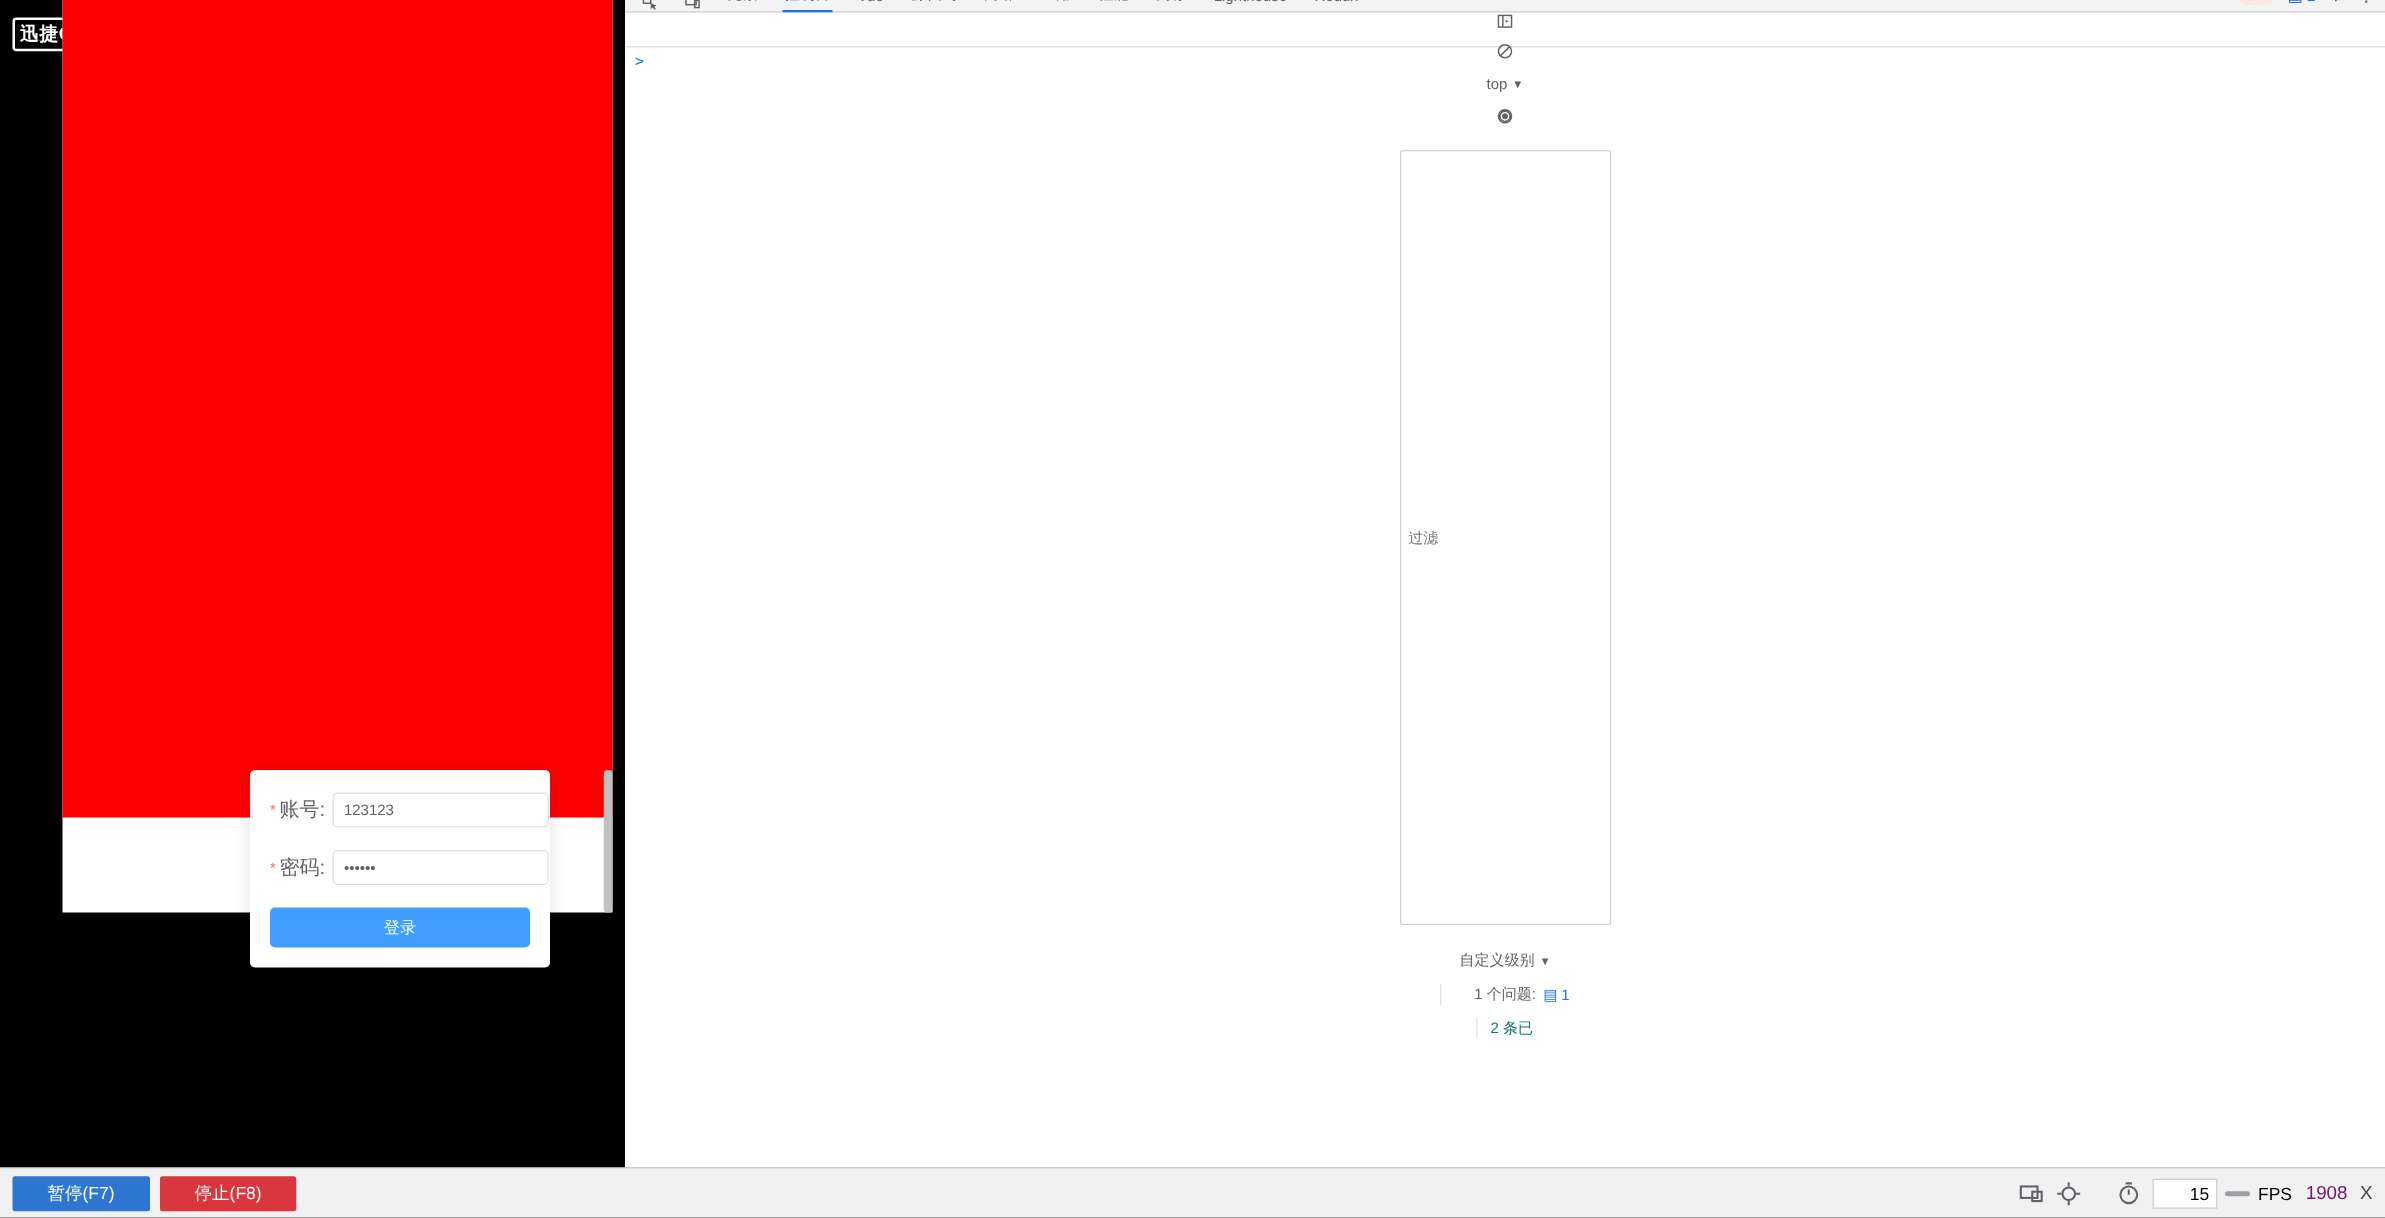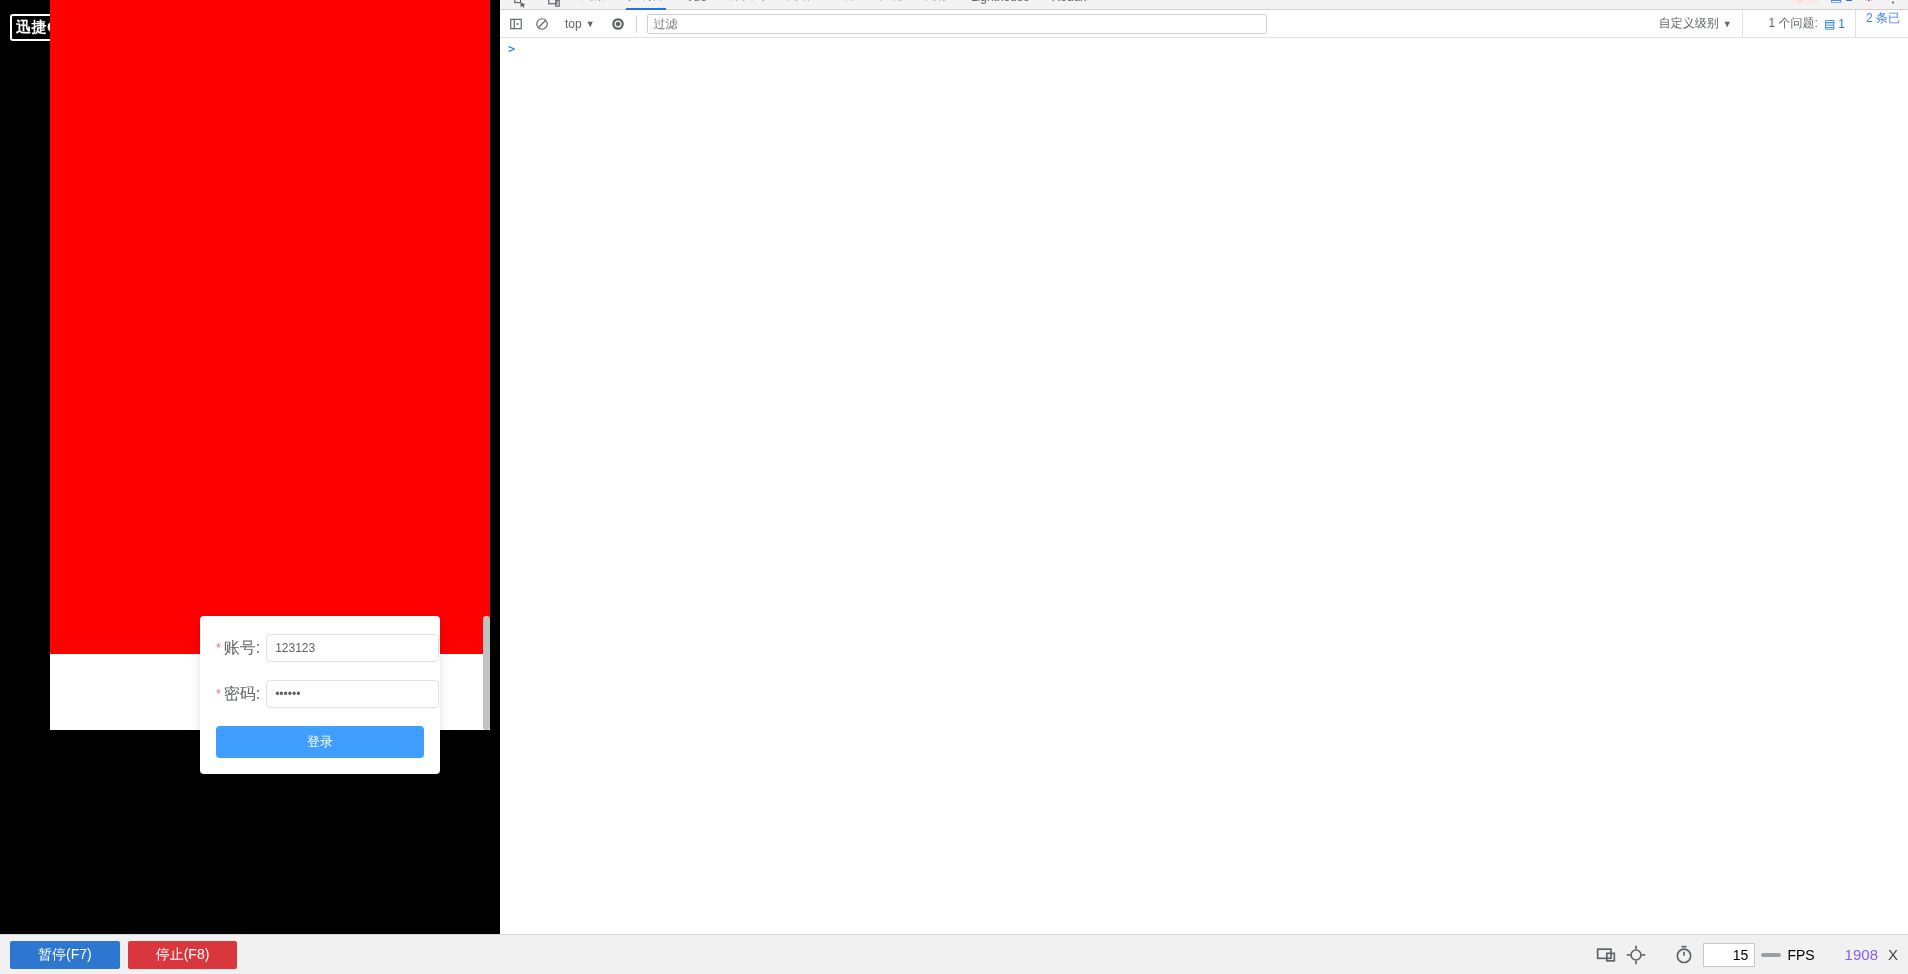--- a/index.html
+++ b/index.html
@@ -81,36 +81,36 @@
     .dt-badge-msg {
       display:inline-flex; align-items:center; gap:3px;
       color:#1a73e8; font-size:13px;
     }
     .dt-gear { color:#5f6368; font-size:14px; }
     .dt-dots { color:#5f6368; font-size:16px; letter-spacing:1px; }
 
     
     .dt-toolbar {
       height: 28px; border-bottom: 1px solid #e0e0e0; display: flex; align-items: center;
-      padding: 0 8px; gap: 10px; flex-shrink: 0; background:#fff;
+      padding: 0 8px; gap: 10px; flex-shrink: 0; background:#fff;flex-direction:column;
     }
     .tb-ico { width:16px; height:16px; display:inline-flex; align-items:center; justify-content:center; color:#5f6368; }
     .tb-ico svg { width:14px; height:14px; }
     .tb-context { display:flex; align-items:center; gap:4px; color:#5f6368; border:1px solid transparent; padding:1px 4px;}
     .tb-sep { width:1px; height:18px; background:#d0d0d0; }
     .tb-filter {
       flex: 0 0 620px; height:20px; border:1px solid #d0d0d0; border-radius:2px;
       padding: 0 6px; font-size:12px; color:#333; outline:none;
     }
     .dt-toolbar .spacer { flex:1; }
     .tb-level { color:#5f6368; display:flex; align-items:center; gap:4px; }
     .tb-issues { display:flex; align-items:center; gap:6px; border-left:1px solid #e0e0e0; padding-left:26px; height:100%; }
     .tb-issues .iss-label{ color:#5f6368; }
     .tb-issues .iss-badge { display:inline-flex; align-items:center; gap:3px; color:#1a73e8; }
-    .tb-hidden { color:#3b82f6; border-left:1px solid #e0e0e0; padding-left:10px; height:100%; display:flex; align-items:flex-start;}
+    .tb-hidden { color:#0f766e; border-left:1px solid #e0e0e0; padding-left:10px; height:100%; display:flex; align-items:flex-start;}
 
     
     .dt-console { flex:1; overflow:auto; padding: 4px 8px; }
     .prompt { color:#1a73e8; font-family: Menlo, Consolas, monospace; font-size:12px; }
 
     
     .statusbar {
       position:absolute; left:0; right:0; bottom:0; height:40px;
       background:#f1f1f1; border-top:1px solid #d9d9d9;
       display:flex; align-items:center; padding:0 10px; gap:8px;
@@ -121,21 +121,21 @@
     .sb-stop  { background:#d9363e; }
     .cursor-arrow {
       position:absolute; left:108px; bottom:22px; width:0;height:0;
     }
     .statusbar .spacer { flex:1; }
     .sb-ico { width:22px; height:22px; display:inline-flex; align-items:center; justify-content:center; color:#5f6368; }
     .sb-ico svg{width:20px;height:20px;}
     .sb-fps-box { display:flex; align-items:center; gap:6px; }
     .sb-fps-input { width:52px; height:24px; border:1px solid #c9c9c9; background:#fff; text-align:right; padding:0 6px; font-size:14px;}
     .sb-fps-slider { width:20px; height:4px; background:#9aa0a6; position:relative; border-radius:2px;}
-    .sb-dim { font-size:15px; color:#8b5cf6; margin-left:22px; }
+    .sb-dim { font-size:15px; color:#701a75; margin-left:3px; }
     .sb-x { font-size:15px; color:#444; margin-left:2px;}
 
     .caret-down{ font-size:9px; color:#5f6368; }
   </style>
 </head>
 <body>
 
 <div class="watermark">
   <span>迅捷Gif</span>
 </div>

